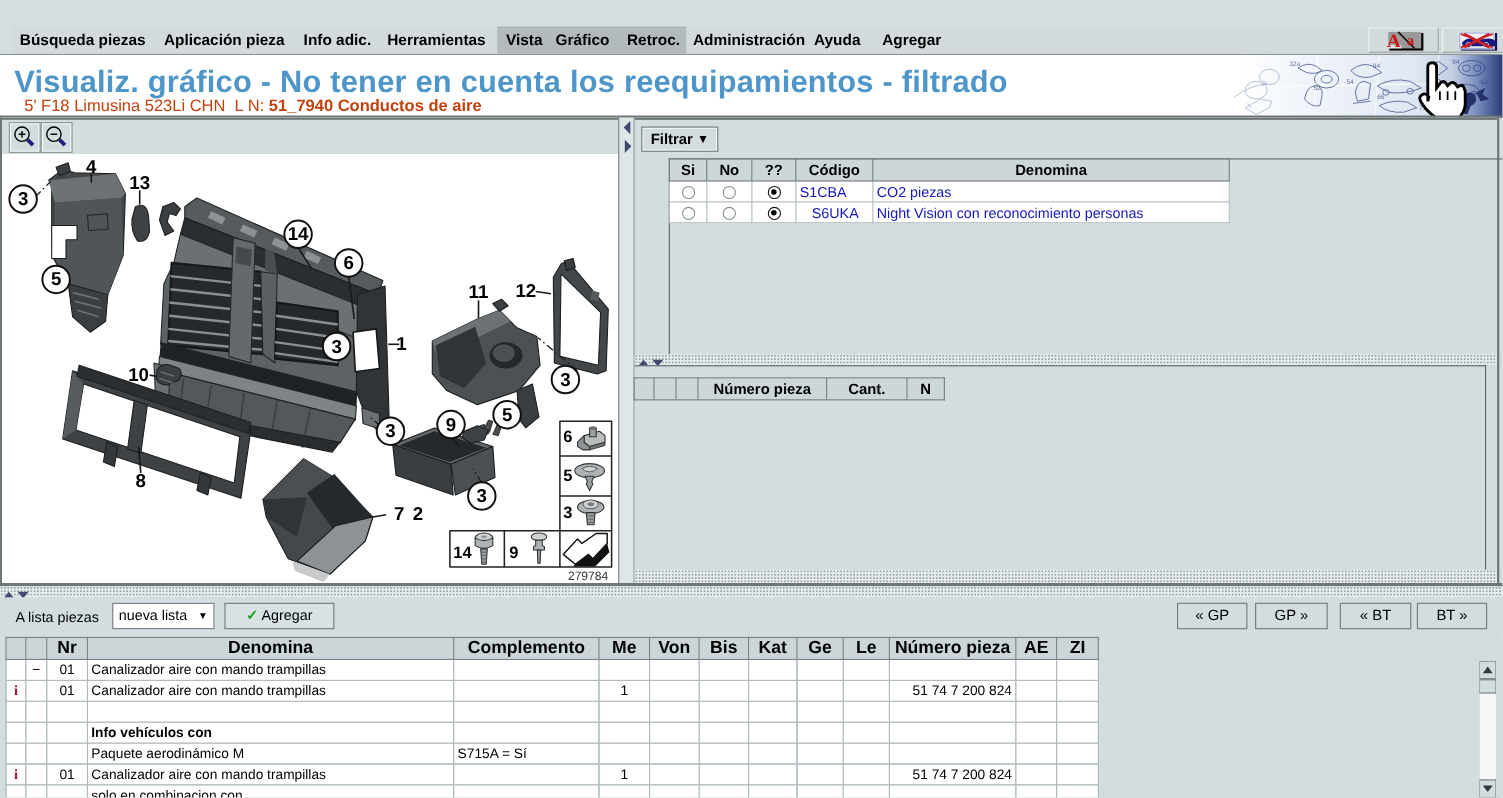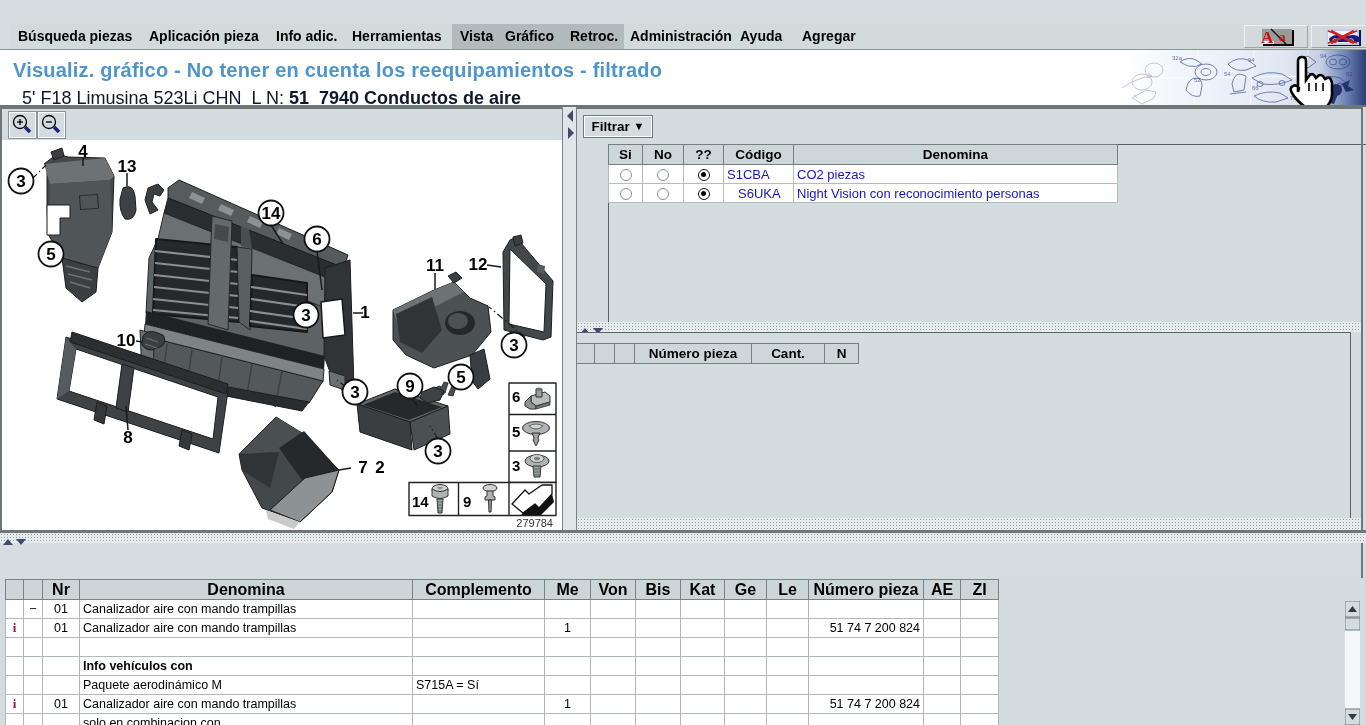--- a/index.html
+++ b/index.html
@@ -14,22 +14,22 @@
 .winbtn { top:0px; width:14px; height:24px; }
 
 
 #menubar { left:10px; top:24px; width:1366px; height:25px; background:#d2dadc; }
 #menuhl { left:442px; top:0px; width:172px; height:25px; background:#b2babd; }
 .mitem { top:4px; font-size:14px; font-weight:bold; color:#000; white-space:pre; }
 .mbtn { top:1px; height:23px; background:#d2dadc; border:1px solid #9ca4a6; border-top-color:#eef2f3; border-left-color:#eef2f3; }
 
 
 #header { left:0; top:49px; width:1366px; height:58px; background:#ffffff; border-top:1px solid #8c9496; }
-#htitle { left:13px; top:9px; font-size:20px; font-weight:bold; color:#4e95c9; letter-spacing:0.2px; }
-#hsub { left:22px; top:38px; font-size:18px; color:#0f172a; }
+#htitle { left:13px; top:9px; font-size:28px; font-weight:bold; color:#4e95c9; letter-spacing:0.2px; }
+#hsub { left:22px; top:38px; font-size:15px; color:#c2410c; }
 #hdeco { left:1080px; top:0px; width:286px; height:57px;
   background:linear-gradient(90deg, #ffffff 0%, #ffffff 16%, #f3f6fb 32%, #e9eef7 55%, #e0e7f2 72%, #c6cfe4 84%, #6d82b5 93%, #2b3e74 100%); }
 #headerline { left:0; top:105px; width:1366px; height:2px; background:#6e7678; }
 
 
 #leftpanel { left:0; top:107px; width:562px; height:424px; background:#ffffff; border-left:2px solid #6e7678; border-top:2px solid #6e7678; }
 #ltoolbar { left:2px; top:109px; width:560px; height:31px; background:#d3dde0; }
 .zoombtn { top:3px; width:27px; height:26px; background:#d3dde0; border:1px solid #fdfdfd; outline:1px solid #8a9294; }
 #drawing { left:2px; top:140px; width:560px; height:391px; background:#ffffff; }
 
@@ -486,20 +486,29 @@
   <div id="hsplit2" class="abs hsplitdots"></div>
   <div id="mainbottom" class="abs"></div>
   <div id="rightedge" class="abs"></div>
   <div id="hsplit3" class="abs hsplitdots">
     <svg width="30" height="10" viewBox="0 0 30 10">
         <polygon points="3,8 8,2 13,8" fill="#404a6e"></polygon>
         <polygon points="16,2 21,8 26,2" fill="#404a6e"></polygon>
       </svg>
   </div>
 
+  <div id="btoolbar" class="abs">
+    <div id="listalabel" class="abs">A lista piezas</div>
+    <div id="listadd" class="abs">nueva lista <span style="float:right; font-size:9px; margin-top:3px;">▼</span></div>
+    <div id="agregarbtn" class="abs"><span style="color:#18a018; font-weight:bold;">✓</span> Agregar</div>
+    <div class="gpbtn abs" style="left:1070px; width:64px">« GP</div>
+    <div class="gpbtn abs" style="left:1141px; width:66px">GP »</div>
+    <div class="gpbtn abs" style="left:1218px; width:65px">« BT</div>
+    <div class="gpbtn abs" style="left:1288px; width:64px">BT »</div>
+  </div>
 
   <div id="btable-region" class="abs">
     <table id="btable">
       <tbody>
           <tr>
         <th style="width:18px"></th>
             <th style="width:19px"></th>
             <th style="width:37px">Nr</th>
             <th style="width:333px">Denomina</th>
             <th style="width:132px">Complemento</th>

